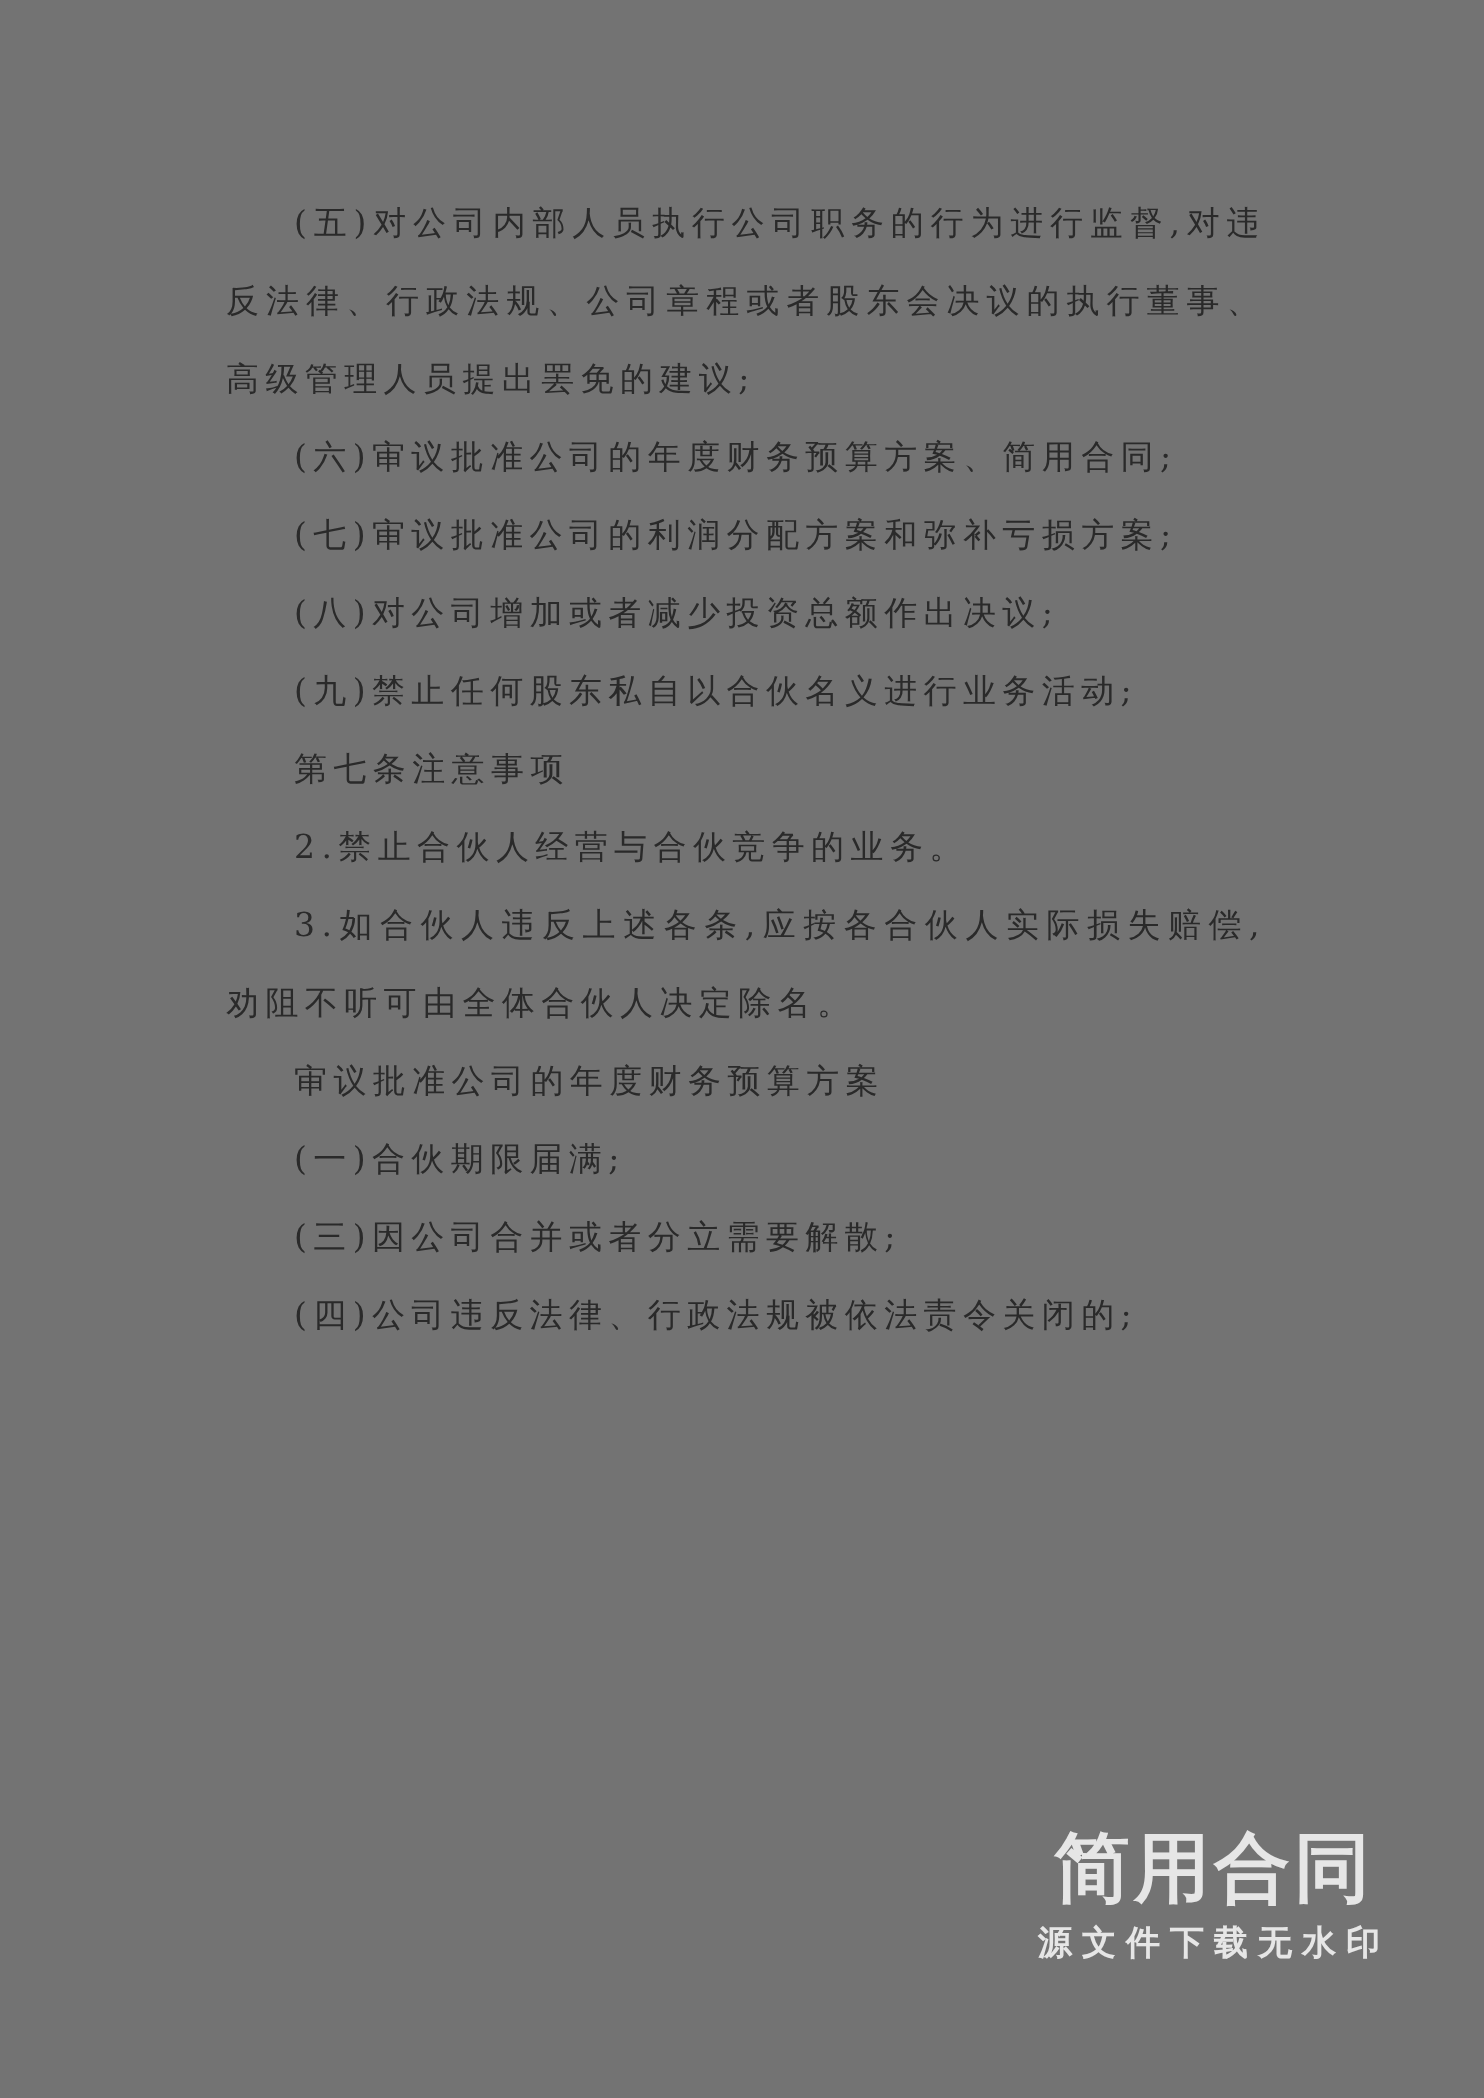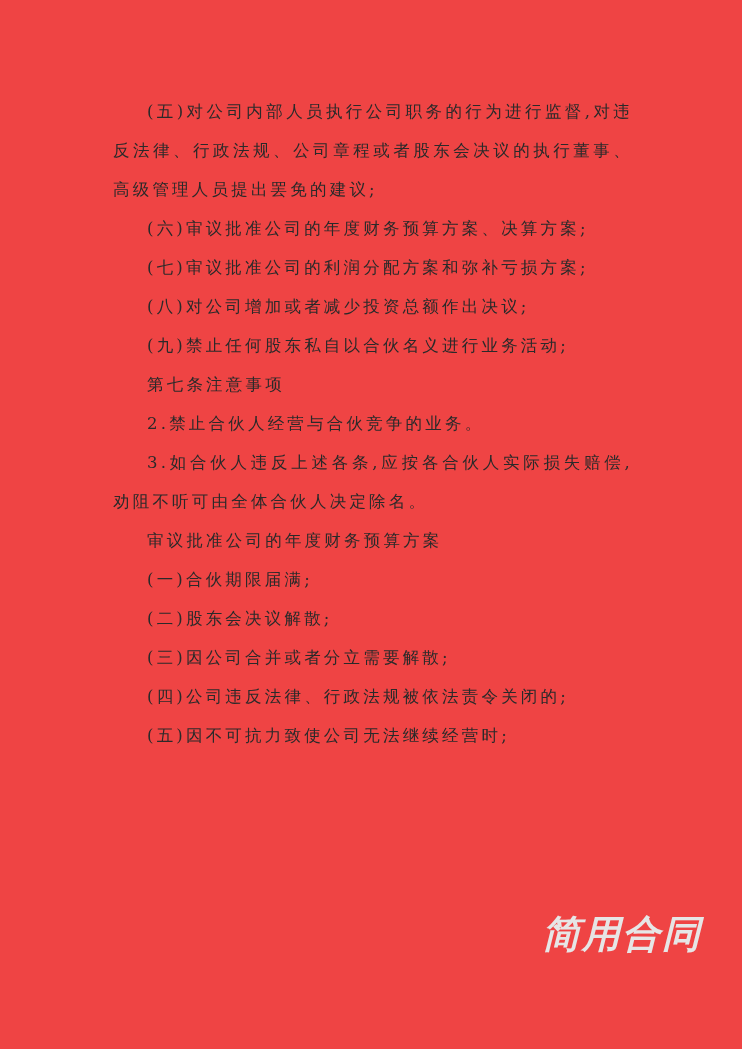--- a/index.html
+++ b/index.html
@@ -1,52 +1,51 @@
 <!DOCTYPE html>
 <html><head>
   <meta charset="utf-8">
   <style>
     html, body { margin: 0; padding: 0; background: #ffffff; }
     body { width: 742px; height: 1049px; position: relative; overflow: hidden; }
     .page {
-      position: absolute; left: 0; top: 0; width: 742px; height: 1049px; background: #ef4444;
+      position: absolute; left: 0; top: 0; width: 742px; height: 1049px; background: #737373;
     }
     .content {
       position: absolute; left: 113px; top: 92px; width: 520px;
       font-family: "DejaVu Serif", "Liberation Serif", serif;
       font-size: 16.5px; color: #2a2a2a;
       line-height: 39px; letter-spacing: 3.2px;
     }
     .p { margin: 0; text-align: justify; }
     .p.indent { text-indent: 34px; }
     .watermark {
-      position: absolute; left: 512px; top: 912px; width: 190px; text-align: right;
+      position: absolute; left: 512px; top: 912px; width: 190px; text-align: center;
       font-family: "DejaVu Sans", "Liberation Sans", sans-serif;
-      color: #e6e6e6; font-style: italic; user-select: none;
+      color: #e6e6e6; user-select: none;
     }
     .wm-main { font-size: 38px; font-weight: bold; letter-spacing: 2px; line-height: 44px; }
     .wm-sub { font-size: 17px; font-weight: bold; letter-spacing: 5px; line-height: 28px; margin-top: 2px; }
   </style>
 </head>
 <body>
 
 <div class="page">
   <div class="content">
     <p class="p indent">(五)对公司内部人员执行公司职务的行为进行监督,对违反法律、行政法规、公司章程或者股东会决议的执行董事、高级管理人员提出罢免的建议;</p>
-    <p class="p indent">(六)审议批准公司的年度财务预算方案、决算方案;</p>
+    <p class="p indent">(六)审议批准公司的年度财务预算方案、简用合同;</p>
     <p class="p indent">(七)审议批准公司的利润分配方案和弥补亏损方案;</p>
     <p class="p indent">(八)对公司增加或者减少投资总额作出决议;</p>
     <p class="p indent">(九)禁止任何股东私自以合伙名义进行业务活动;</p>
     <p class="p indent">第七条注意事项</p>
     <p class="p indent">2.禁止合伙人经营与合伙竞争的业务。</p>
     <p class="p indent">3.如合伙人违反上述各条,应按各合伙人实际损失赔偿,劝阻不听可由全体合伙人决定除名。</p>
     <p class="p indent">审议批准公司的年度财务预算方案</p>
     <p class="p indent">(一)合伙期限届满;</p>
-    <p class="p indent">(二)股东会决议解散;</p>
     <p class="p indent">(三)因公司合并或者分立需要解散;</p>
     <p class="p indent">(四)公司违反法律、行政法规被依法责令关闭的;</p>
-    <p class="p indent">(五)因不可抗力致使公司无法继续经营时;</p>
   </div>
 
   <div class="watermark">
     <div class="wm-main">简用合同</div>
+    <div class="wm-sub">源文件下载无水印</div>
   </div>
 </div>
 
 </body></html>

